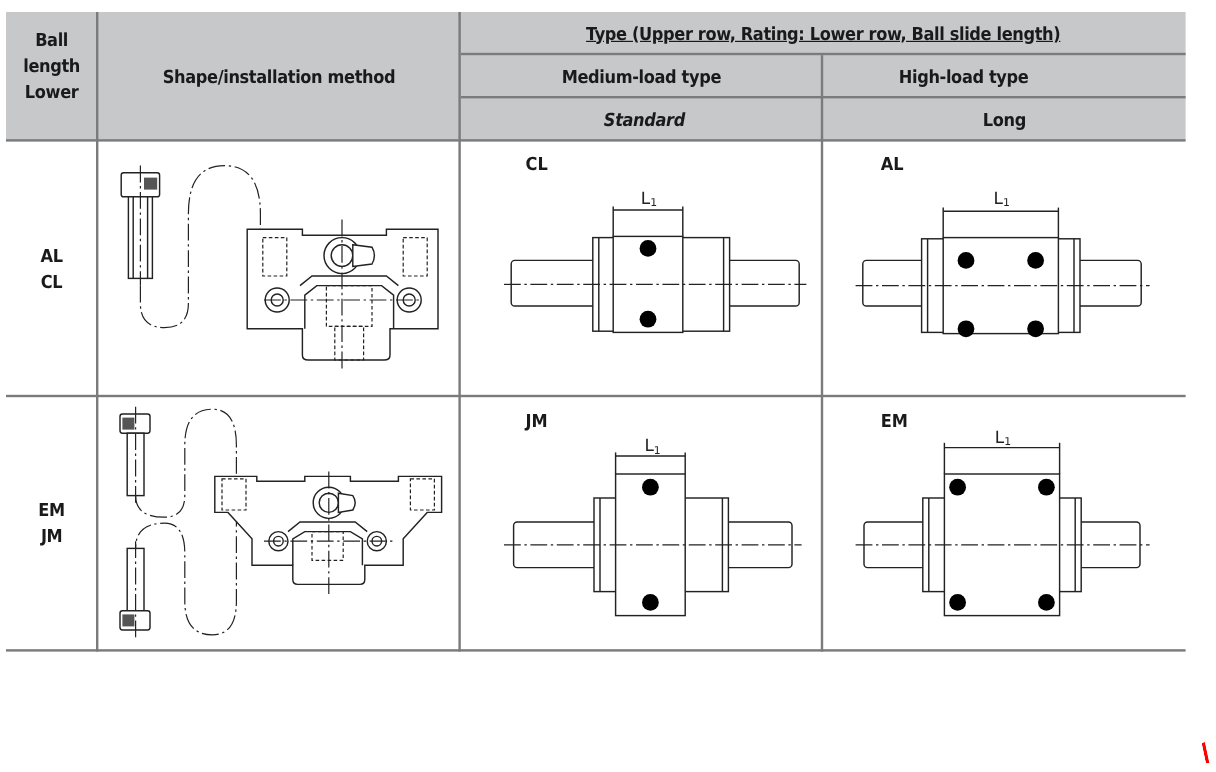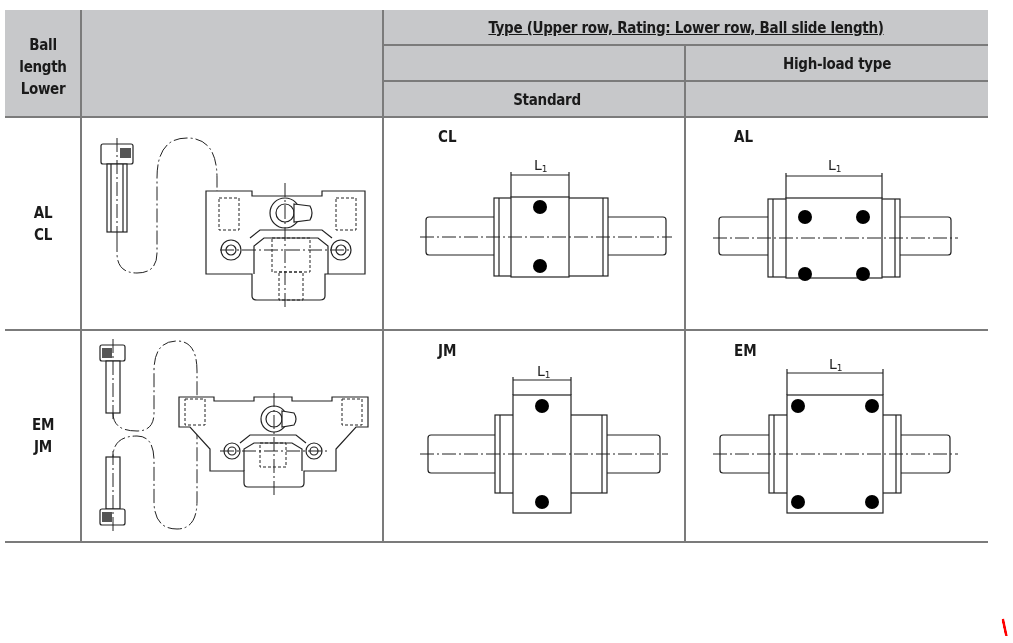--- a/index.html
+++ b/index.html
@@ -22,30 +22,33 @@
   .l1sub { font-size:9px; }
   .mark { position:absolute; left:1003px; top:618px; width:4px; height:18px; border-left:3px solid #ff0000; border-radius:2px; transform:rotate(-12deg); }
 </style>
 </head>
 <body>
 
 <div class="tbl">
 
   <div class="hdr" style="left:0;top:0;width:983px;height:107px;"></div>
 
-  <div class="cell" style="left:0;top:0;width:76px;height:90px;align-items:flex-end;">
+  <div class="cell" style="left:0;top:0;width:76px;height:90px;">
     <div>
       <div>Ball</div>
       <div>length</div>
       <div>Lower</div>
     </div>
   </div>
+  <div class="cell" style="left:77px;top:0;width:301px;height:107px;">Shape/installation method</div>
   <div class="cell" style="left:379px;top:0;width:604px;height:35px;text-decoration:underline;">Type (Upper row, Rating: Lower row, Ball slide length)</div>
-  <div class="cell" style="left:681px;top:36px;width:302px;height:35px;">High-load type</div>
-  <div class="cell" style="left:379px;top:72px;width:326px;height:35px;">Standard</div>
+  <div class="cell" style="left:379px;top:36px;width:301px;height:35px;">Medium-load type</div>
+  <div class="cell" style="left:647px;top:36px;width:302px;height:35px;">High-load type</div>
+  <div class="cell" style="left:369px;top:72px;width:326px;height:35px;font-style:italic;">Standard</div>
+  <div class="cell" style="left:681px;top:72px;width:302px;height:35px;">Long</div>
 
   <div class="hline" style="left:379px;top:34px;width:604px;"></div>
   <div class="hline" style="left:379px;top:70px;width:604px;"></div>
   <div class="hline" style="left:0;top:106px;width:983px;"></div>
   <div class="hline" style="left:0;top:319px;width:983px;"></div>
   <div class="hline" style="left:0;top:531px;width:983px;"></div>
   <div class="vline" style="left:75px;top:0;height:533px;"></div>
   <div class="vline" style="left:377px;top:0;height:533px;"></div>
   <div class="vline" style="left:679px;top:36px;height:497px;"></div>
 

